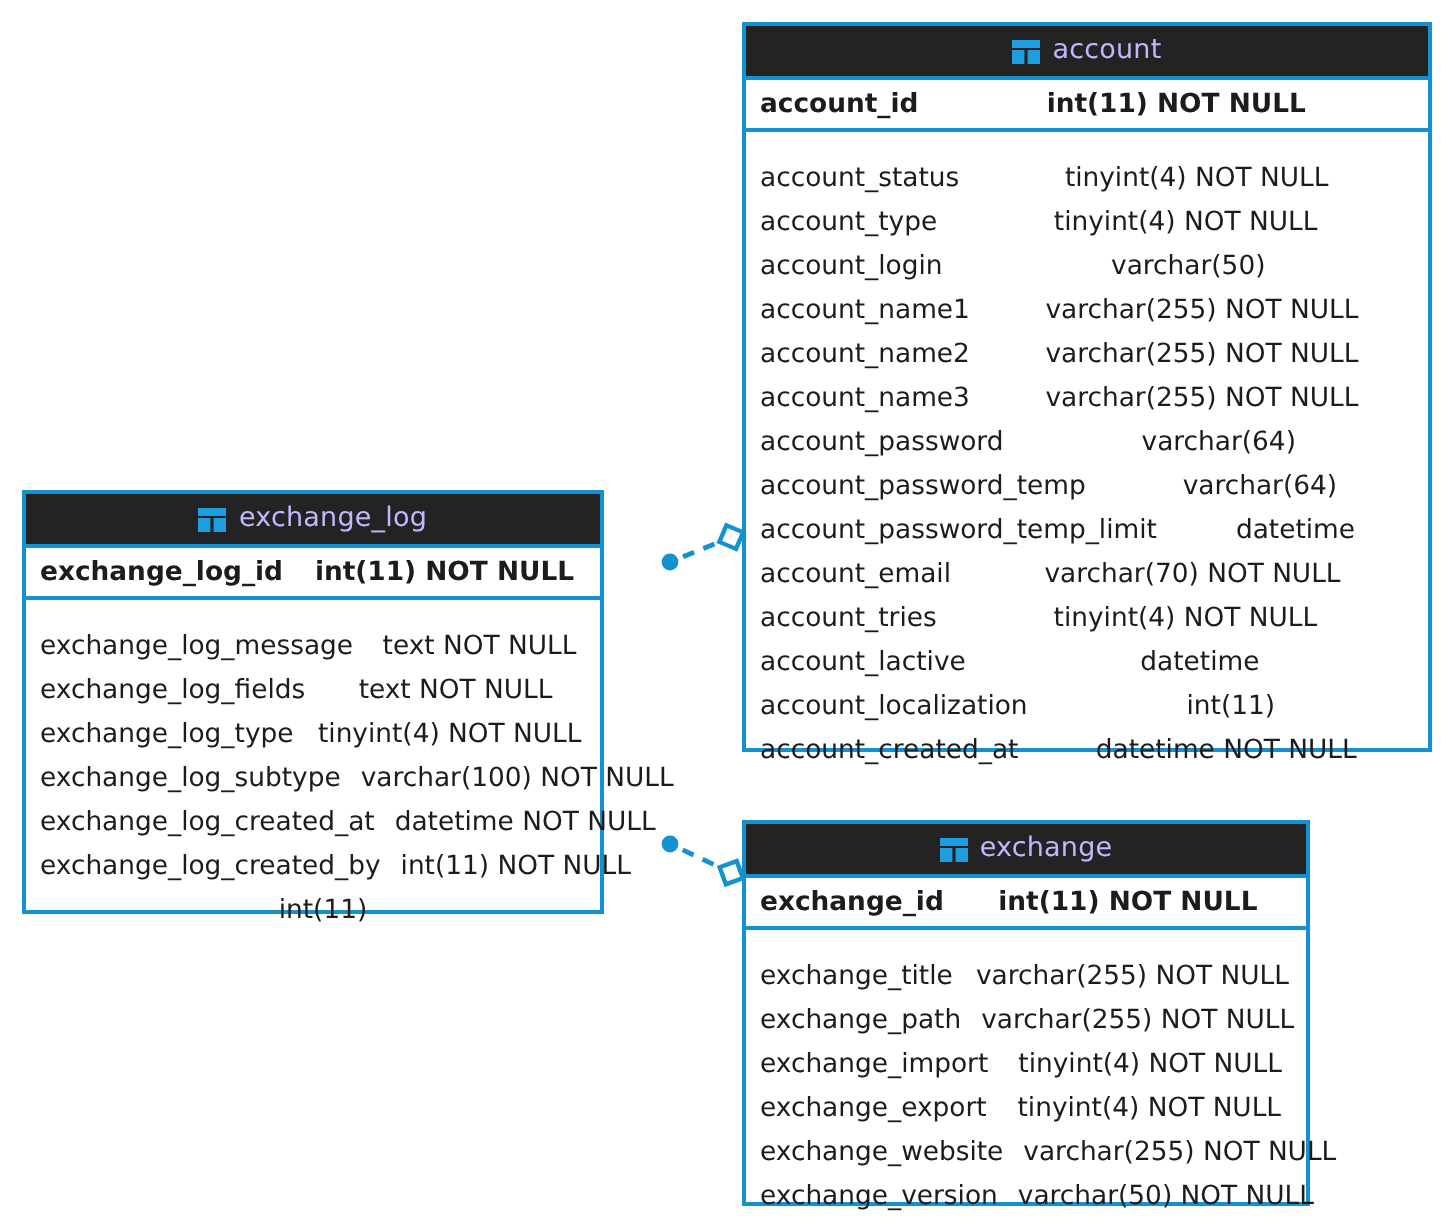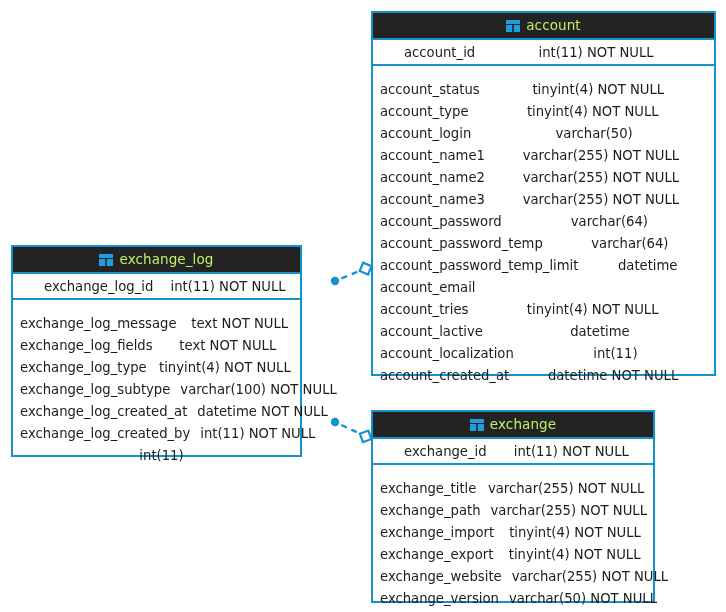--- a/index.html
+++ b/index.html
@@ -21,21 +21,21 @@
     height: 612px;
   }
   .er-table {
     position: absolute;
     box-sizing: border-box;
     border: 2px solid #1492cf;
     background: #ffffff;
   }
   .tbl-header {
     background: #232323;
-    color: #bef264;
+    color: #c4b5fd;
     height: 25px;
     display: flex;
     align-items: center;
     justify-content: center;
     gap: 6px;
     font-size: 13.5px;
     line-height: 1;
     letter-spacing: 0.1px;
   }
   .tbl-icon {
@@ -54,21 +54,21 @@
   .row {
     display: flex;
     align-items: center;
     height: 22px;
     padding: 0 7px;
     box-sizing: border-box;
     font-size: 13.2px;
     color: #1c1c1c;
     white-space: nowrap;
   }
-  .pk-row .row { font-weight: normal; height: 24px; margin-left: 24px; }
+  .pk-row .row { font-weight: bold; height: 24px; }
   .col-name {
     flex: 0 0 auto;
     text-align: left;
   }
   .col-type {
     flex: 1 1 auto;
     text-align: center;
     padding-left: 10px;
   }
   .rows-body { padding-top: 12px; padding-bottom: 2px; }
@@ -150,20 +150,21 @@
           <div class="row">
             <span class="col-name">account_password_temp</span>
             <span class="col-type">varchar(64)</span>
           </div>
           <div class="row">
             <span class="col-name">account_password_temp_limit</span>
             <span class="col-type">datetime</span>
           </div>
           <div class="row">
             <span class="col-name">account_email</span>
+            <span class="col-type">varchar(70) NOT NULL</span>
           </div>
           <div class="row">
             <span class="col-name">account_tries</span>
             <span class="col-type">tinyint(4) NOT NULL</span>
           </div>
           <div class="row">
             <span class="col-name">account_lactive</span>
             <span class="col-type">datetime</span>
           </div>
           <div class="row">

